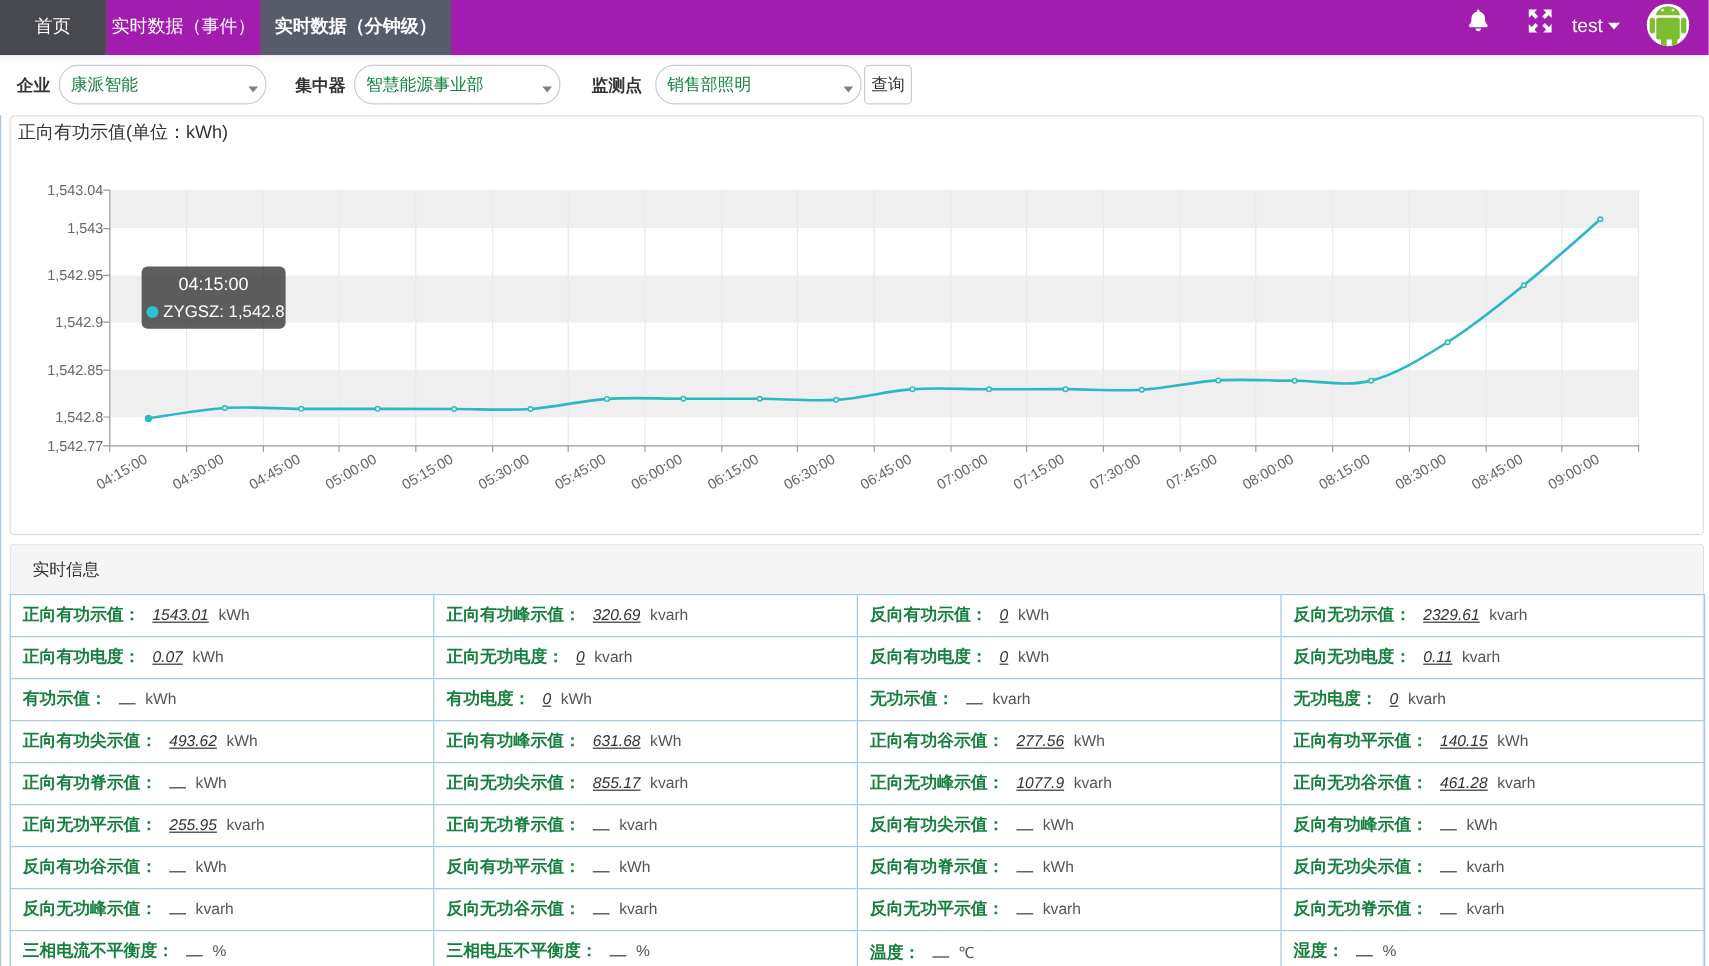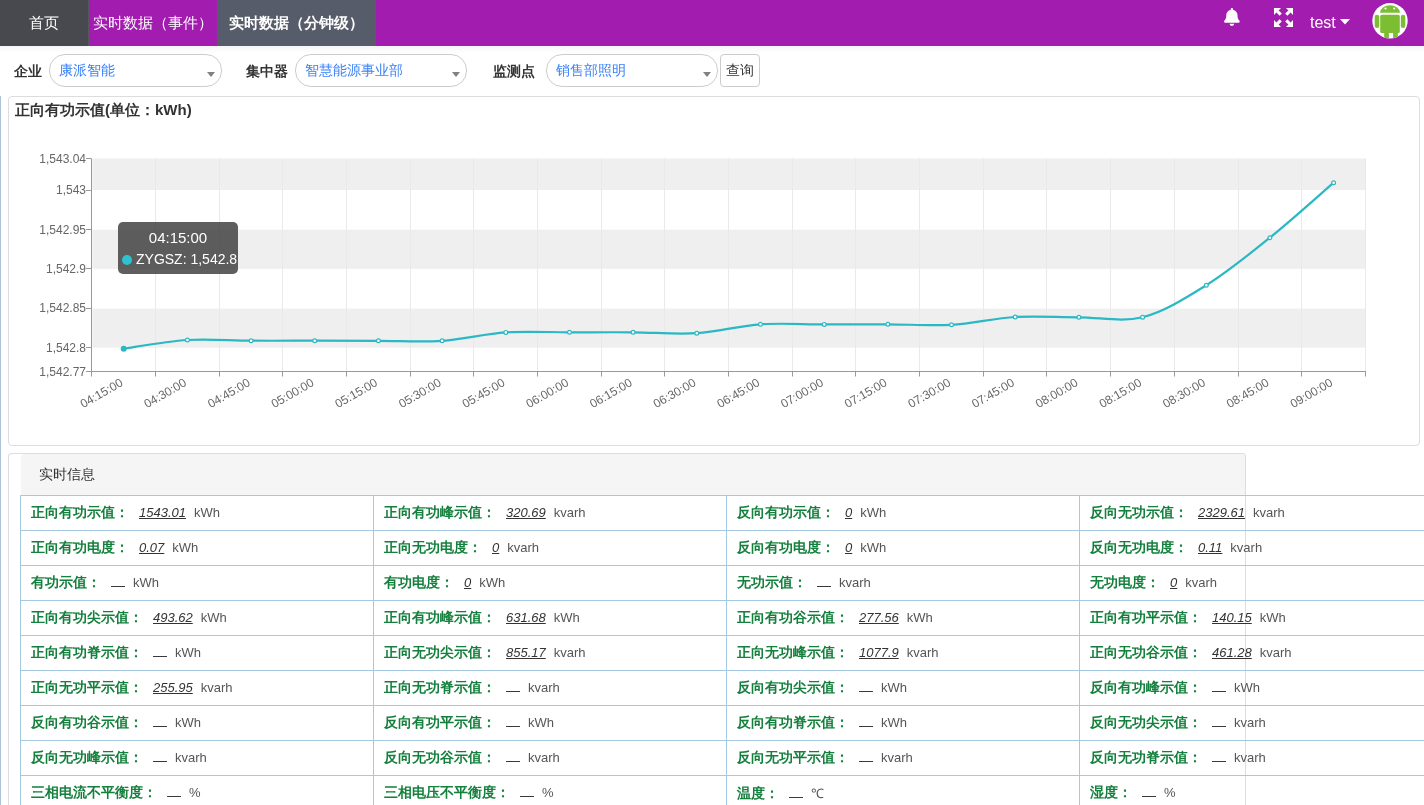--- a/index.html
+++ b/index.html
@@ -17,42 +17,42 @@
 #navright { position:absolute; right:0; top:0; height:46px; }
 #testlbl { position:absolute; left:1310px; top:0; height:46px; line-height:46px; color:#fff; font-size:16px; }
 
 
 #leftedge { position:absolute; left:0; top:46px; width:1px; height:759px; background:#aec4da; }
 
 
 #filter { position:absolute; left:0; top:46px; width:1424px; height:50px; background:linear-gradient(to bottom,#f4f6f9 0,#ffffff 7px); }
 .flabel { position:absolute; top:0; height:50px; line-height:50px; font-size:14px; font-weight:bold; color:#333; }
 .sel { position:absolute; top:8px; height:33px; border:1px solid #ccc; border-radius:16px;
-  background:#fff; font-size:14px; color:#3b82f6; line-height:31px; padding-left:9px; }
+  background:#fff; font-size:14px; color:#15803d; line-height:31px; padding-left:9px; }
 .sel .car { position:absolute; right:6px; top:17px; width:0; height:0;
   border-left:4.25px solid transparent; border-right:4.25px solid transparent; border-top:5px solid #808080; }
 #qbtn { position:absolute; left:720px; top:8px; width:40px; height:33px; border:1px solid #ccc;
   border-radius:4px; background:#fff; font-size:14px; color:#333; text-align:center; line-height:31px; }
 
 
 #cpanel { position:absolute; left:8px; top:96px; width:1412px; height:350px;
   border:1px solid #ddd; border-radius:4px; background:#fff; }
-#ctitle { position:absolute; left:6px; top:4px; font-size:15px; font-weight:bold; color:#333; }
+#ctitle { position:absolute; left:6px; top:4px; font-size:15px; font-weight:normal; color:#333; }
 #chartsvg { position:absolute; left:0; top:0; }
 
 
 #tip { position:absolute; left:109px; top:125px; width:120px; height:52px;
   background:rgba(50,50,50,0.78); border-radius:5px; color:#fff; padding-top:5px; white-space:nowrap; }
 #tip .l1 { text-align:center; font-size:15px; line-height:22px; }
 #tip .l2 { font-size:14px; line-height:21px; padding-left:4px; }
 #tip .dot { display:inline-block; width:10px; height:10px; border-radius:5px; background:#2cc3cf; margin-right:4px; vertical-align:-1px; }
 
 
-#ipanel { position:absolute; left:8px; top:453px; width:1238px; height:352px;
-  border:1px solid #ddd; border-radius:4px 4px 0 0; border-bottom:none; background:#fff;padding-left:12px; }
+#ipanel { position:absolute; left:8px; top:453px; width:1412px; height:352px;
+  border:1px solid #ddd; border-radius:4px 4px 0 0; border-bottom:none; background:#fff; }
 #ihead { height:41px; background:#f5f5f5; border-radius:4px 4px 0 0; line-height:41px;
   padding-left:18px; font-size:14px; color:#333; }
 table { border-collapse:collapse; width:1413px; margin-left:-1px; table-layout:fixed; }
 td { border:1px solid #a6c9e2; height:35px; padding:0 0 0 10px; font-size:14px; color:#333;
   white-space:nowrap; overflow:hidden; }
 td b { font-weight:bold; color:#15803d; }
 .val { font-size:13px; font-style:italic; text-decoration:underline; color:#333; margin-left:10px;margin-top:28px; }
 .unit { font-size:13px; color:#555; margin-left:8px; font-style:normal; }
 .nul { display:inline-block; width:14px; height:13px; border-bottom:1.5px solid #3a3a3a; margin-left:10px; }
 </style>

